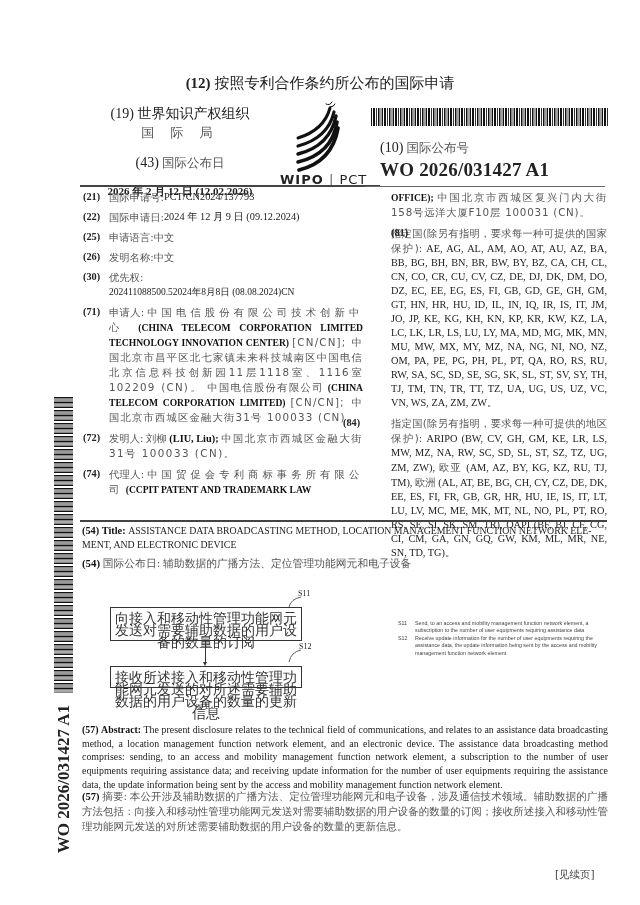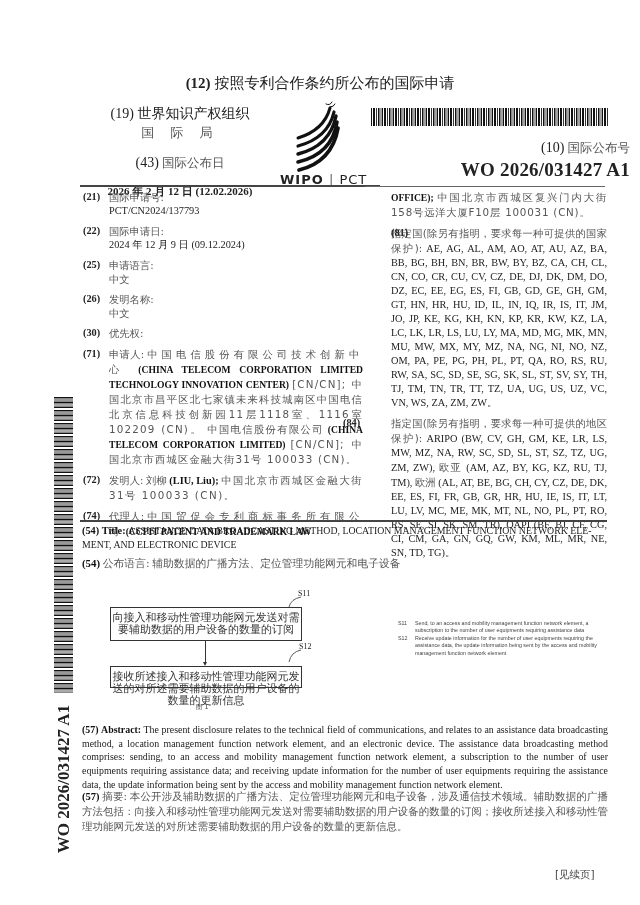--- a/index.html
+++ b/index.html
@@ -19,46 +19,46 @@
   #pubdate-block { left:90px; top:155px; width:180px; text-align:center; }
   #pubdate-label { font-size:12.5px; }
   #pubdate-value { font-size:11px; font-weight:bold; margin-top:12px; }
   .lbl-num { font-size:14px; font-weight:normal; }
 
   #wipo-logo { left:280px; top:98px; width:90px; height:90px; }
   #wipo-text { left:280px; top:172px; font-family:"DejaVu Sans",sans-serif; font-weight:bold; font-size:13px; letter-spacing:1px; }
   #wipo-text .pct { font-weight:normal; }
 
   #barcode-top { left:371px; top:108px; width:237px; height:18px; }
-  #pubno-block { left:380px; top:140px; width:250px; text-align:right; }
+  #pubno-block { left:380px; top:140px; width:250px; text-align:left; }
   #pubno-label { font-size:12.5px; }
   #pubno-value { font-size:19px; font-weight:bold; margin-top:2px; letter-spacing:0.2px; }
 
   .rule-thick { height:2px; background:#444; }
   #rule-top { left:80px; top:185px; width:300px; }
   #rule-top2 { left:365px; top:186px; width:240px; height:1px; background:#666; }
 
   
   .col { font-size:10.3px; line-height:14px; }
   #col-left { left:83px; top:190px; width:280px; }
   #col-right { left:365px; top:190px; width:242px; }
   .field { position:relative; padding-left:26px; margin-bottom:6px; }
   .field .code { position:absolute; left:0; top:0; font-weight:bold; font-size:10.3px; }
-  .row2 { display:flex; justify-content:flex-start;flex-direction:column; }
+  .row2 { display:flex; justify-content:flex-start; }
   .justify { text-align:justify; }
   .spaced { letter-spacing:3.8px; }
 
   
   #rule-mid { left:80px; top:520px; width:527px; }
   #title-en { left:82px; top:524px; width:530px; font-size:10.3px; line-height:14px; }
   #title-cn { left:82px; top:557px; width:530px; font-size:10.8px; }
 
   
   #figure { left:90px; top:585px; width:250px; height:130px; }
-  .fbox { position:absolute; border:1px solid #333; font-size:11px; text-align:center; line-height:12px; padding-top:4px; box-sizing:border-box; color:#333; }
+  .fbox { position:absolute; border:1px solid #333; font-size:14px; text-align:center; line-height:12px; padding-top:4px; box-sizing:border-box; color:#333; }
   #fig-legend { left:398px; top:620px; width:220px; font-family:"Liberation Sans",sans-serif; font-size:5.3px; line-height:7.4px; color:#444; }
   .leg-row { display:flex; }
   .leg-row .k { width:17px; flex:none; }
 
   
   #abs-en { left:82px; top:723px; width:526px; font-size:9.9px; line-height:13.7px; text-align:justify; }
   #abs-cn { left:82px; top:789px; width:526px; font-size:10.5px; line-height:15px; text-align:justify; }
   #cont { left:555px; top:868px; font-size:10.5px; color:#444; }
 
   
@@ -137,20 +137,25 @@
     <span class="cjk gray">中文</span>
   </div>
   <div class="field row2">
     <span class="code">(26)</span>
     <span class="cjk gray">发明名称:</span>
     <span class="cjk gray">中文</span>
   </div>
   <div class="field">
     <span class="code">(30)</span>
     <span class="cjk gray">优先权:</span>
+    <div class="row2" style="font-size:9.5px;">
+      <span>202411088500.5</span>
+      <span>2024年8月8日 (08.08.2024)</span>
+      <span>CN</span>
+    </div>
   </div>
   <div class="field justify">
     <span class="code">(71)</span>
     <span class="cjk gray">申请人:</span>
     <span class="cjk gray spaced">中国电信股份有限公司技术创新中心</span>
     <span class="b" style="font-size:9.6px;">(CHINA TELECOM CORPORATION LIMITED TECHNOLOGY INNOVATION CENTER)</span>
     <span class="cjk gray" style="letter-spacing:1.2px;">[CN/CN]; 中国北京市昌平区北七家镇未来科技城南区中国电信北京信息科技创新园11层1118室、1116室 102209 (CN)。</span>
     <span class="cjk gray">中国电信股份有限公司</span>
     <span class="b" style="font-size:9.6px;">(CHINA TELECOM CORPORATION LIMITED)</span>
     <span class="cjk gray" style="letter-spacing:1.2px;">[CN/CN]; 中国北京市西城区金融大街31号 100033 (CN)。</span>
@@ -193,21 +198,21 @@
 </div>
 
 <div id="rule-mid" class="abs rule-thick"></div>
 <div id="title-en" class="abs">
   <span class="b">(54)</span>
   <span class="b">Title:</span>
   <span style="font-size:9.8px;margin-top:6px;">ASSISTANCE DATA BROADCASTING METHOD, LOCATION MANAGEMENT FUNCTION NETWORK ELE-MENT, AND ELECTRONIC DEVICE</span>
 </div>
 <div id="title-cn" class="abs">
   <span class="b">(54)</span>
-  <span class="cjk gray">公布语言:</span>
+  <span class="cjk gray">国际公布日:</span>
   <span class="cjk gray">辅助数据的广播方法、定位管理功能网元和电子设备</span>
 </div>
 
 <div id="figure" class="abs">
   <div class="abs" style="left:208px;top:4px;font-size:8px;">S11</div>
   <svg class="abs" style="left:198px;top:11px;" width="14" height="12">
       <path d="M1 11 Q3 3 13 1" fill="none" stroke="#333" stroke-width="0.8"></path>
     </svg>
   <div class="fbox cjk" style="left:20px;top:22px;width:192px;height:34px;">向接入和移动性管理功能网元发送对需要辅助数据的用户设备的数量的订阅</div>
   <div class="abs" style="left:115px;top:56px;width:1px;height:23px;background:#333;"></div>

